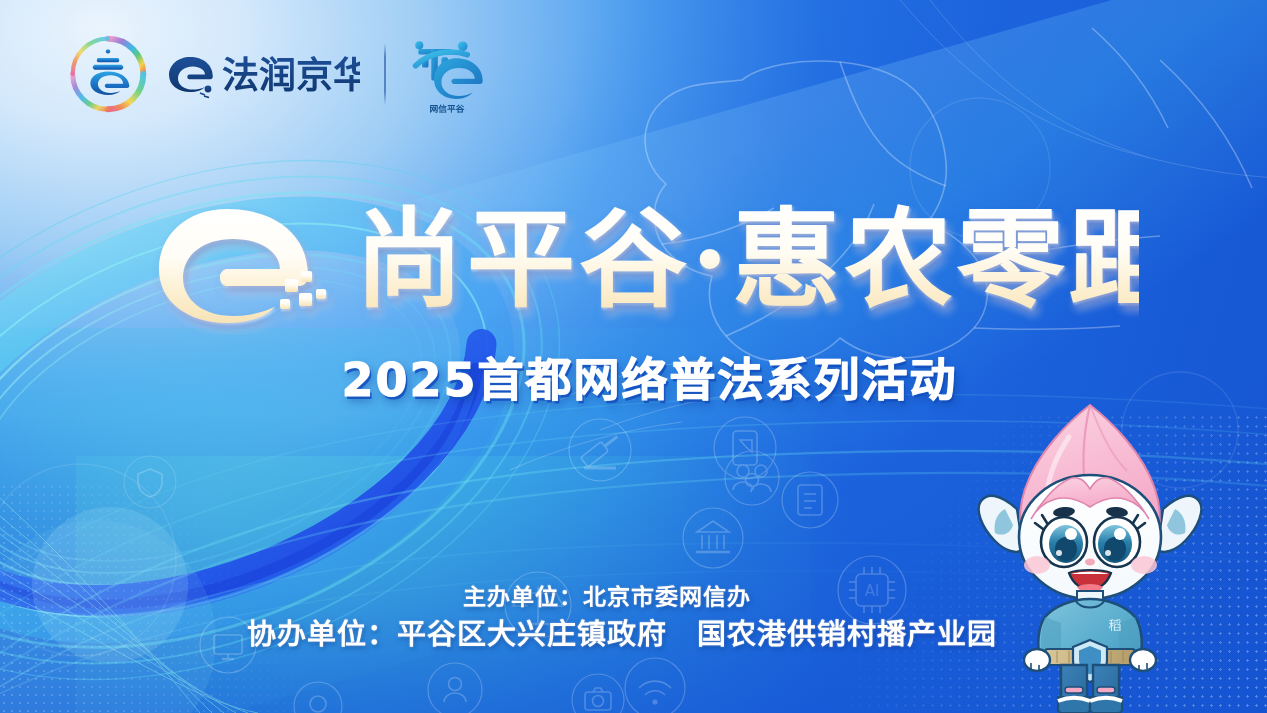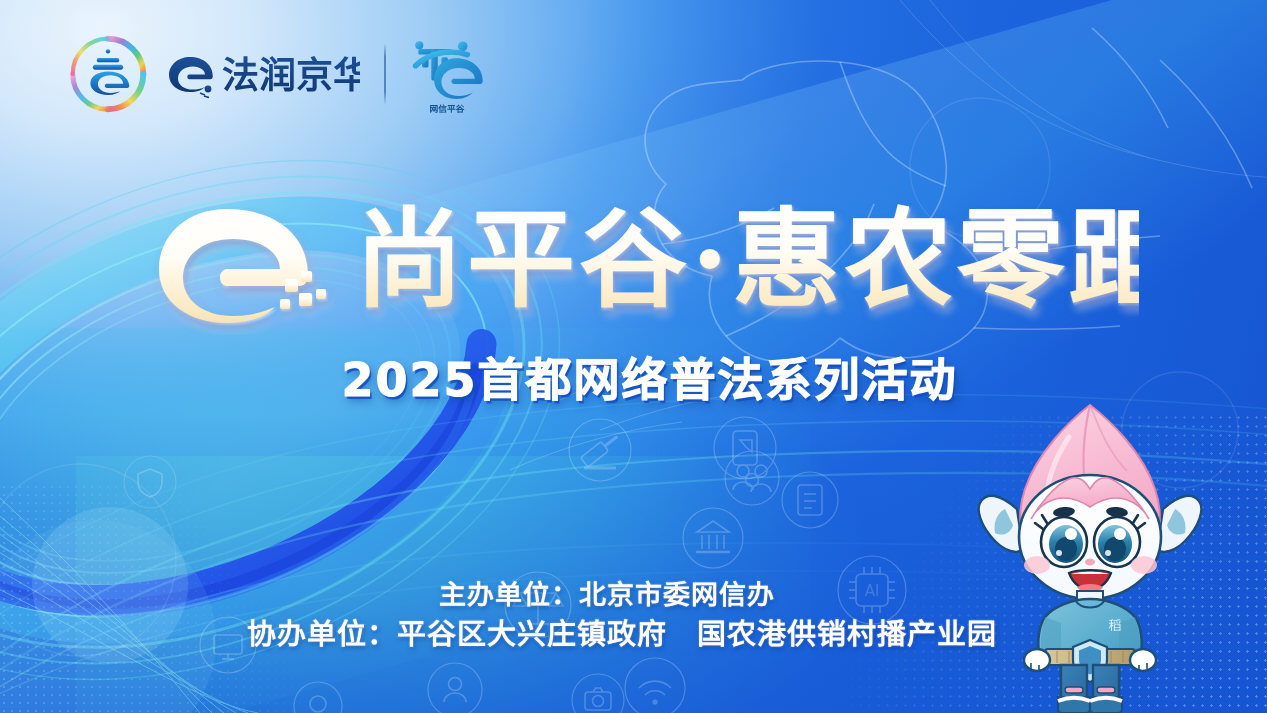--- a/index.html
+++ b/index.html
@@ -127,21 +127,21 @@
   }
   .org-line{
     color:#ffffff;
     font-weight:bold;
     line-height:1.42;
     letter-spacing:1px;
     white-space:nowrap;
     text-shadow:1px 2px 5px rgba(8,48,130,0.55), 0 0 2px rgba(255,255,255,0.55);
     font-family:"DejaVu Sans","Liberation Sans",sans-serif;
   }
-  .org-1,.org-2{ font-size:27px; }
+  .org-1,.org-2{ font-size:23px; }
   .org-3{ font-size:29px; }
 
   
   .mascot{
     position:absolute; right:52px; bottom:-4px;
     width:250px; height:320px; z-index:35;
   }
 
   
   .bg-icons{ position:absolute; inset:0; pointer-events:none; z-index:5; }

